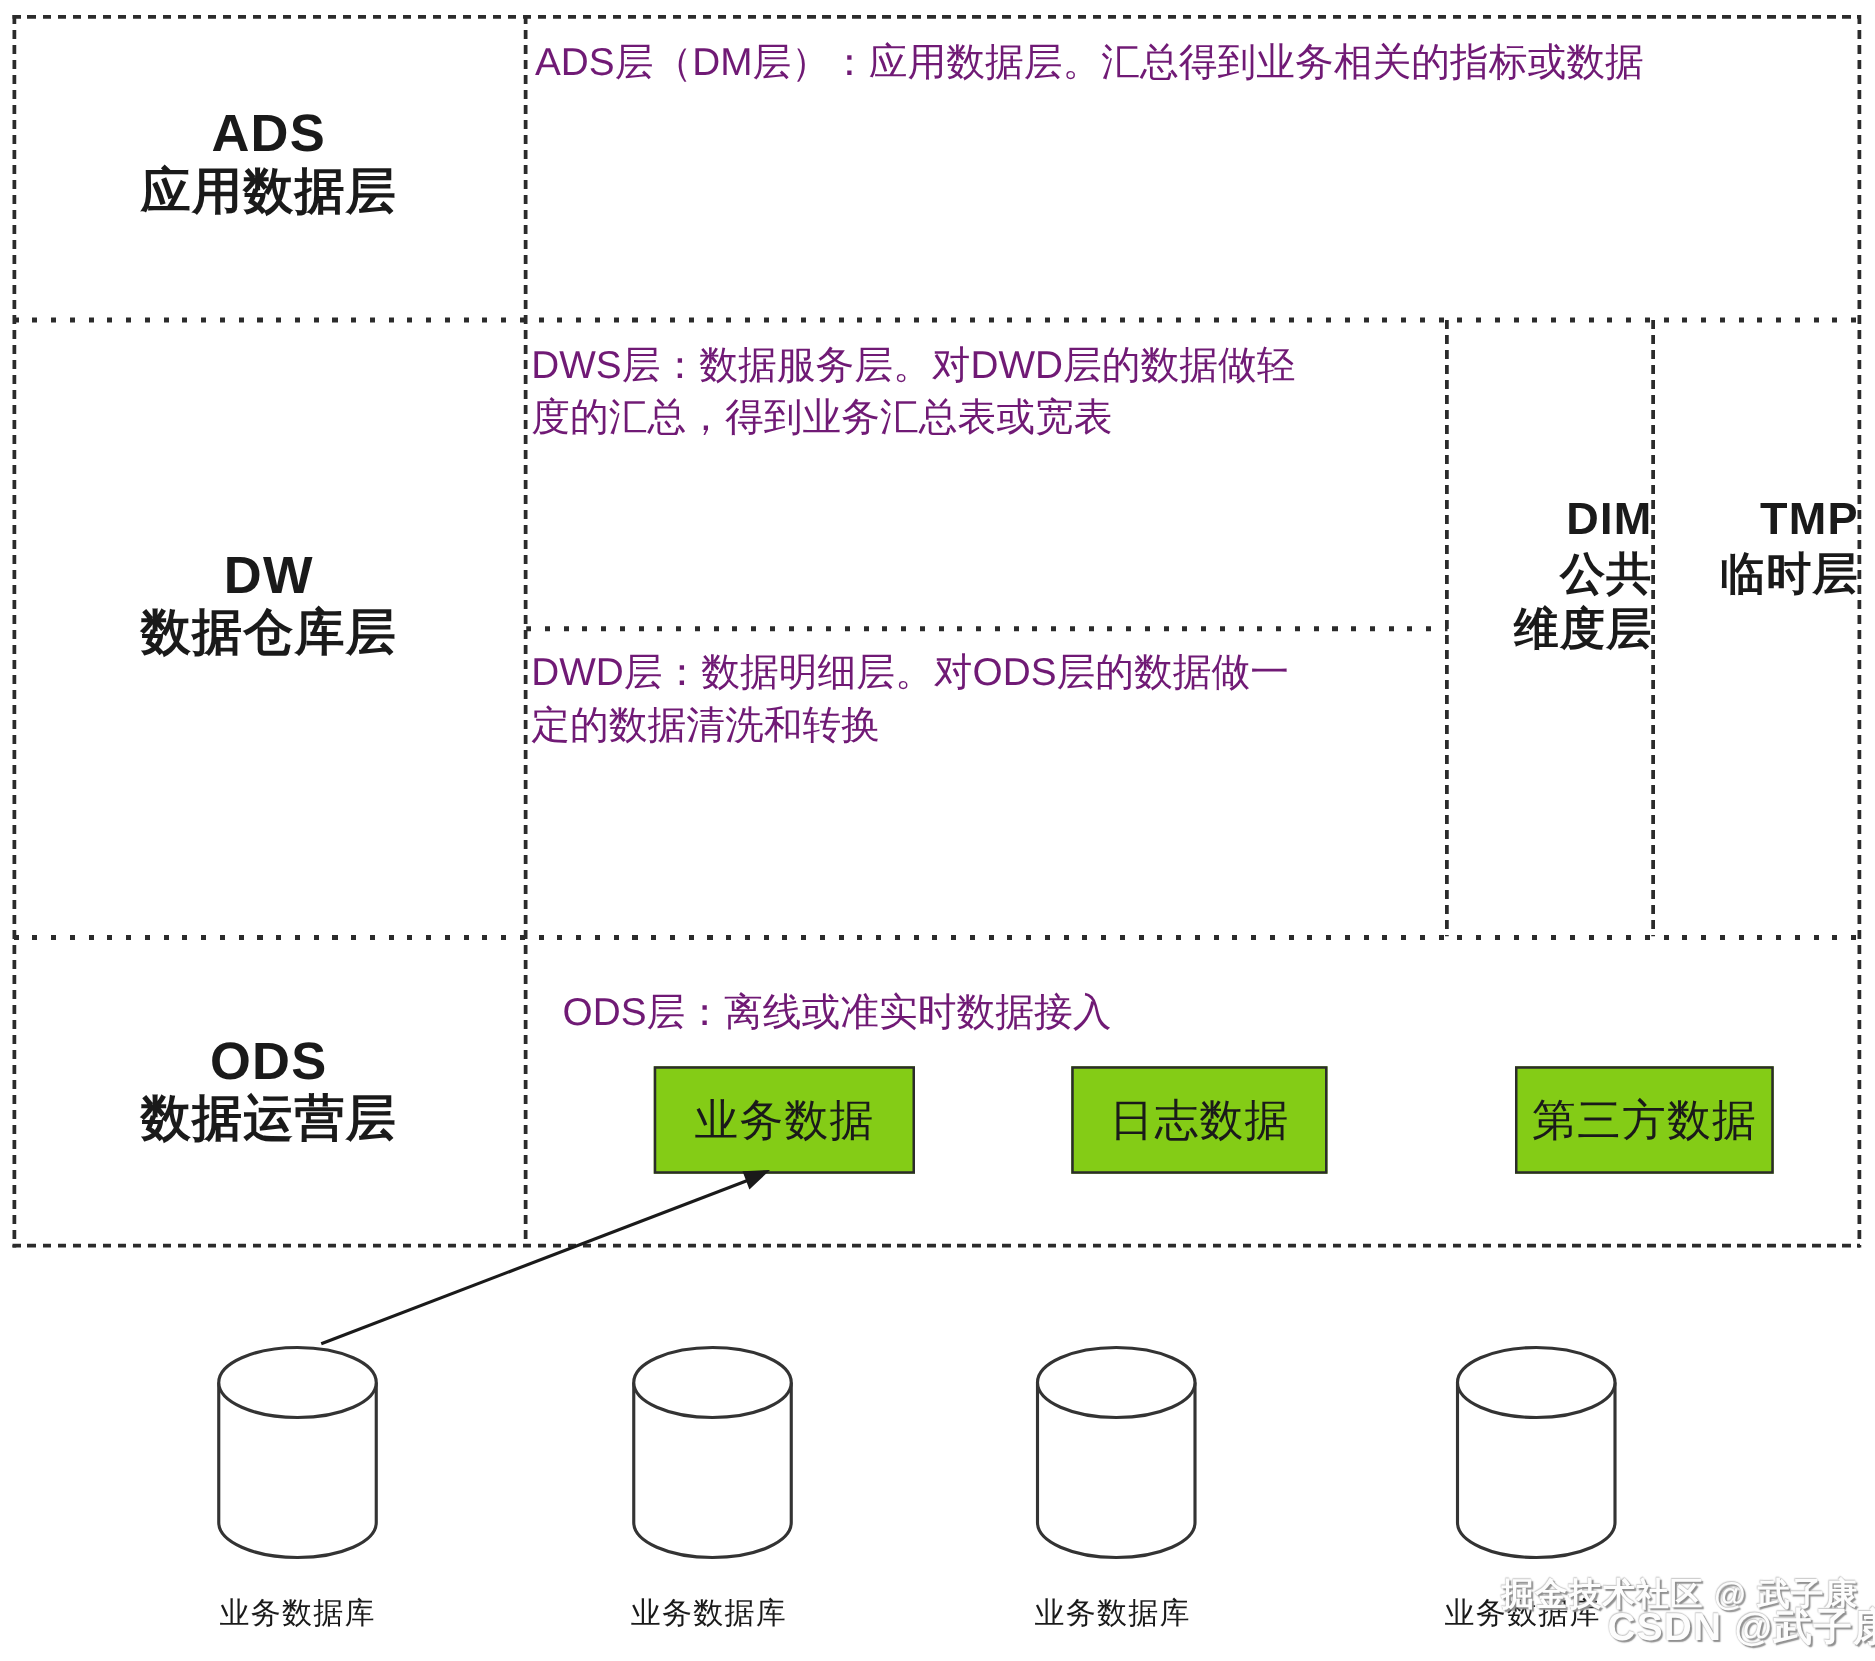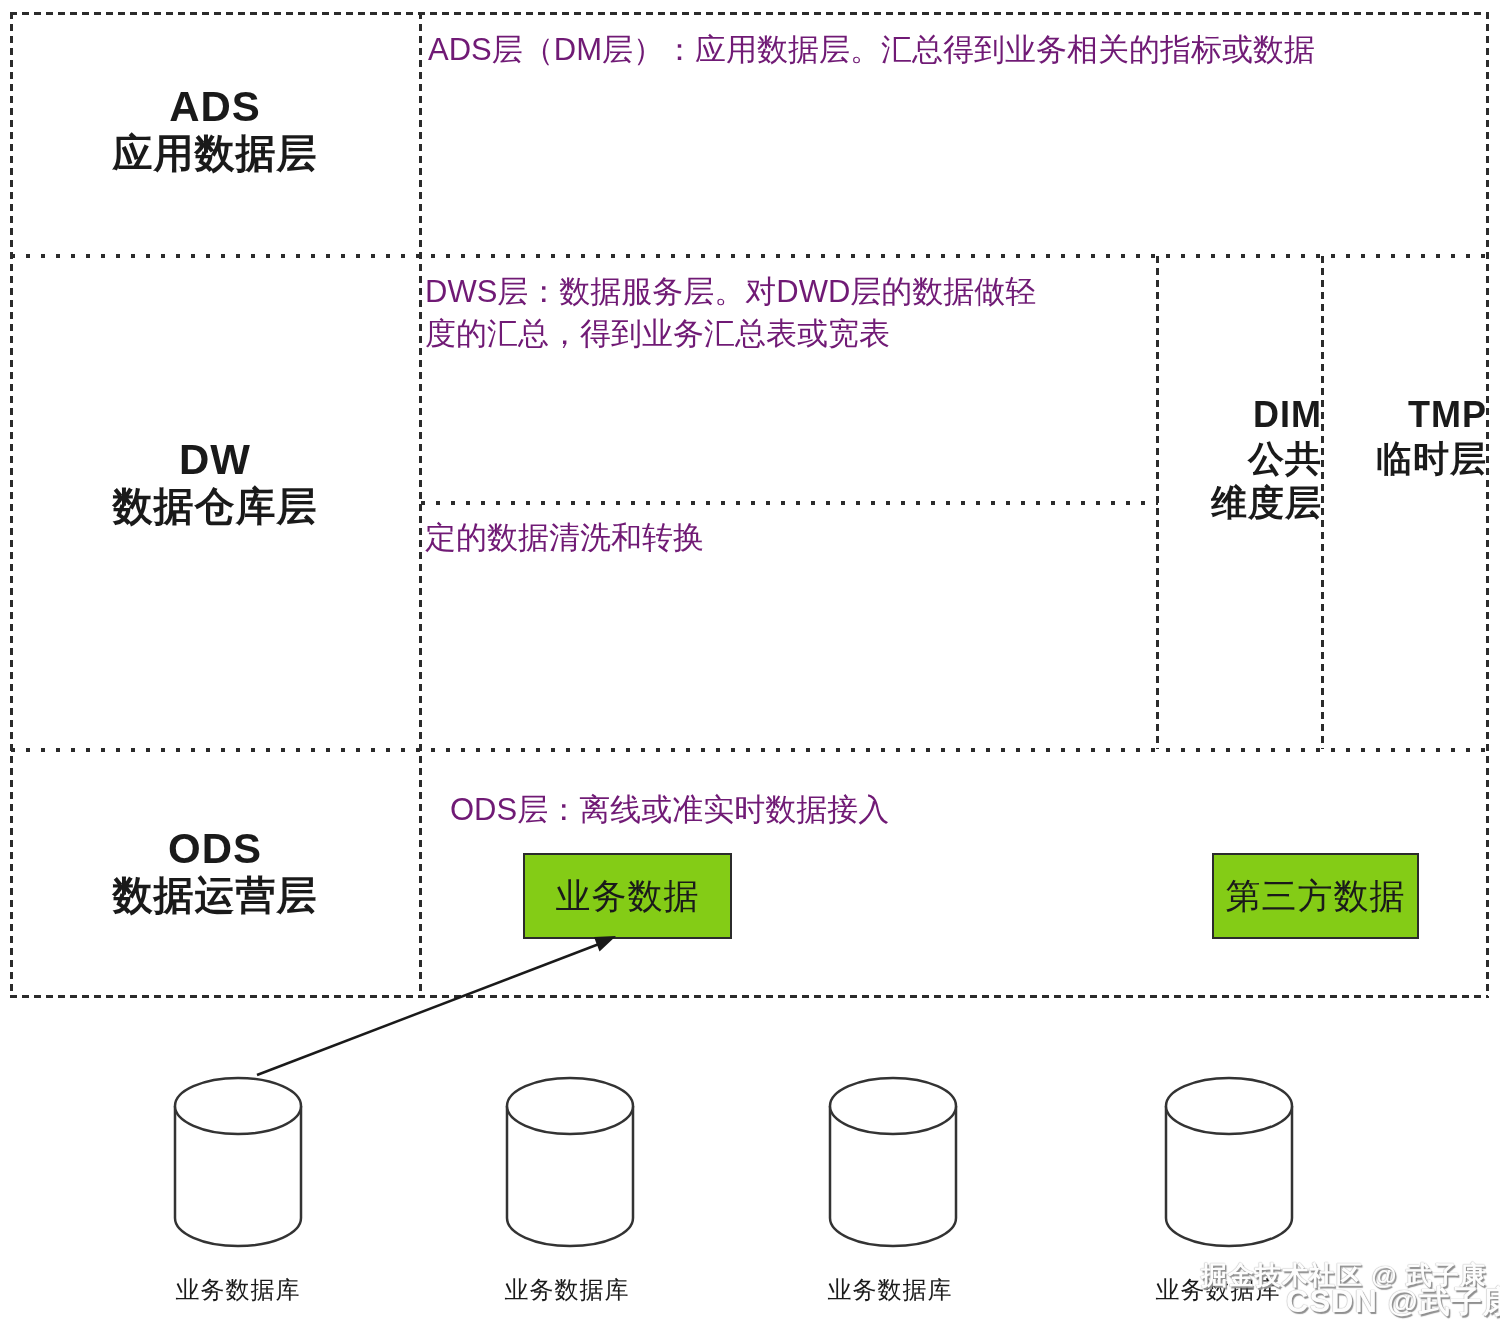--- a/index.html
+++ b/index.html
@@ -70,26 +70,30 @@
     <div>TMP</div>
     <div>临时层</div>
   </div>
 
   <div class="desc" style="left:428px;top:29px;">ADS层（DM层）：应用数据层。汇总得到业务相关的指标或数据</div>
   <div class="desc" style="left:425px;top:271px;">
     <div>DWS层：数据服务层。对DWD层的数据做轻</div>
     <div>度的汇总，得到业务汇总表或宽表</div>
   </div>
   <div class="desc" style="left:425px;top:517px;">
+    <div>DWD层：数据明细层。对ODS层的数据做一</div>
     <div>定的数据清洗和转换</div>
   </div>
   <div class="desc" style="left:450px;top:789px;">ODS层：离线或准实时数据接入</div>
 
   <div class="src-box" style="left:523px;top:853px;width:205px;height:82px;">
     <span>业务数据</span>
+  </div>
+  <div class="src-box" style="left:857px;top:853px;width:201px;height:82px;">
+    <span>日志数据</span>
   </div>
   <div class="src-box" style="left:1212px;top:853px;width:203px;height:82px;">
     <span>第三方数据</span>
   </div>
 
   <svg class="draw" width="1500" height="1329" viewBox="0 0 1500 1329">
     <g stroke="#333333" stroke-width="2.5" fill="#ffffff">
       <g>
         <path d="M175,1106 V1218 A63,28 0 0 0 301,1218 V1106"></path>
         <ellipse cx="238" cy="1106" rx="63" ry="28"></ellipse>

